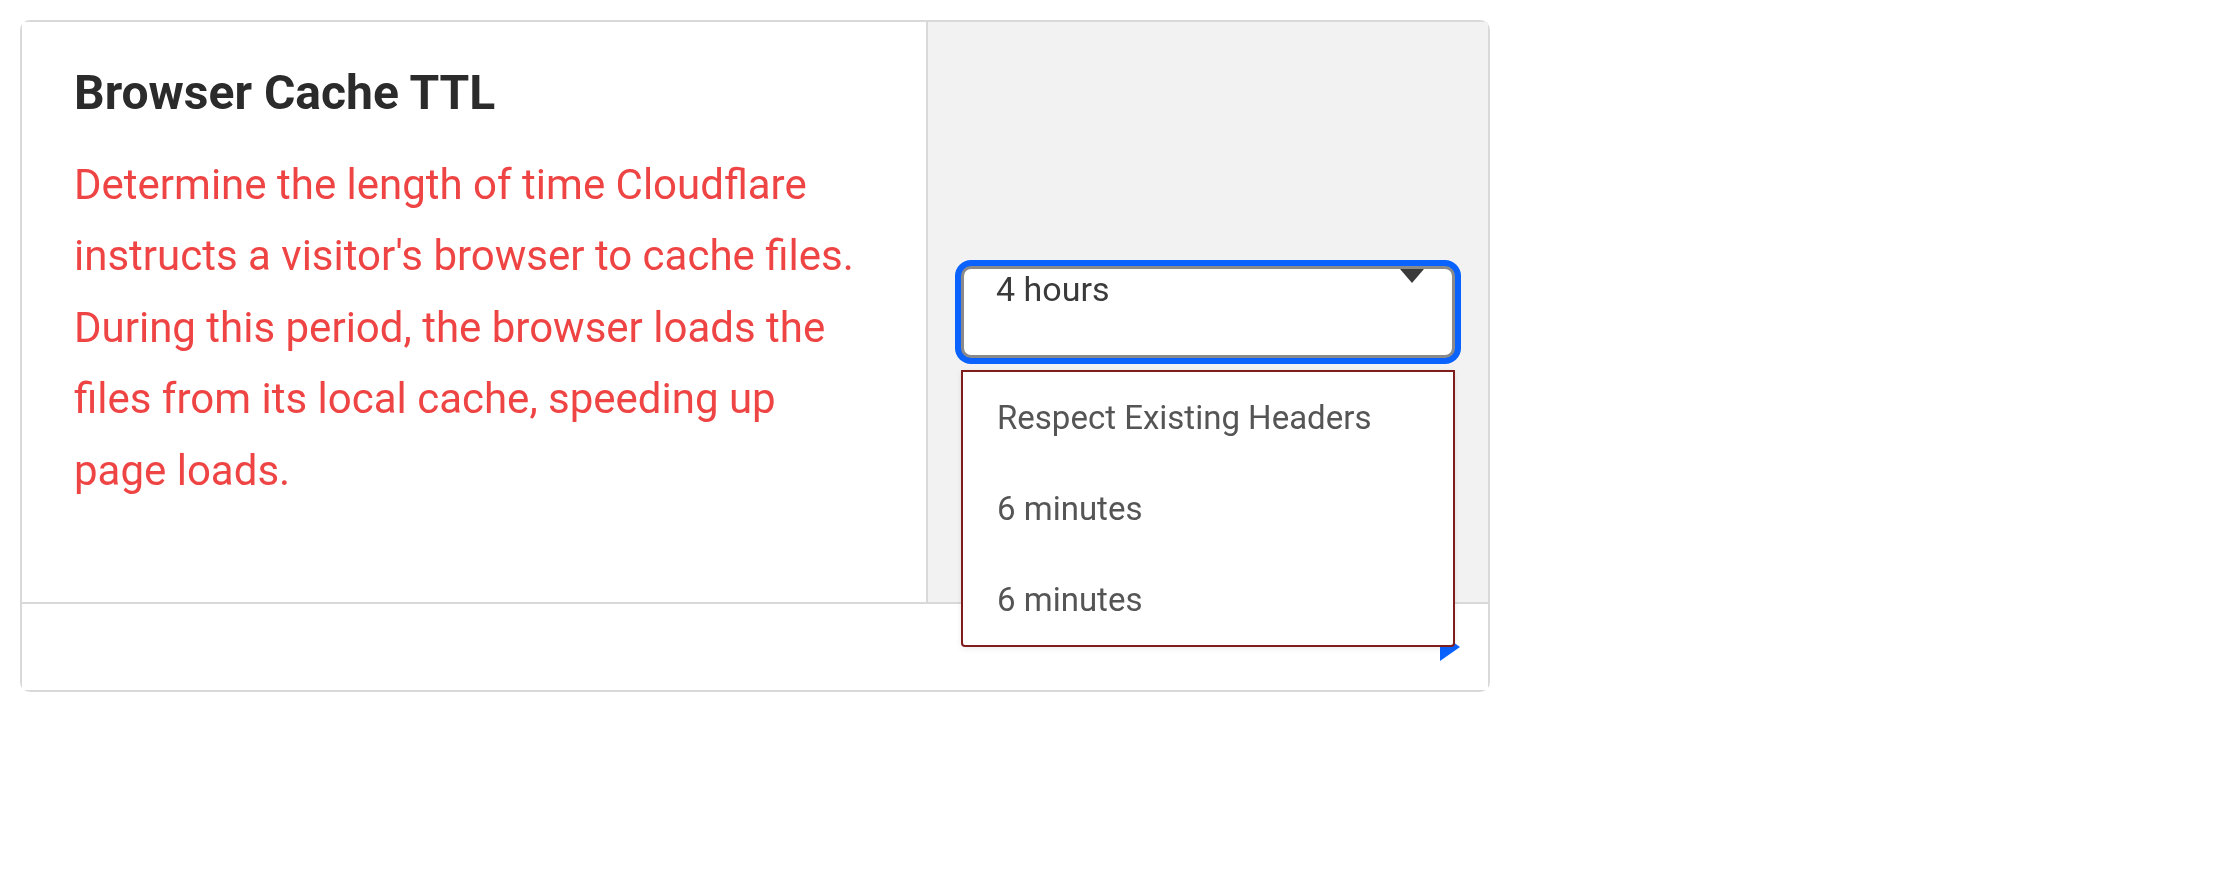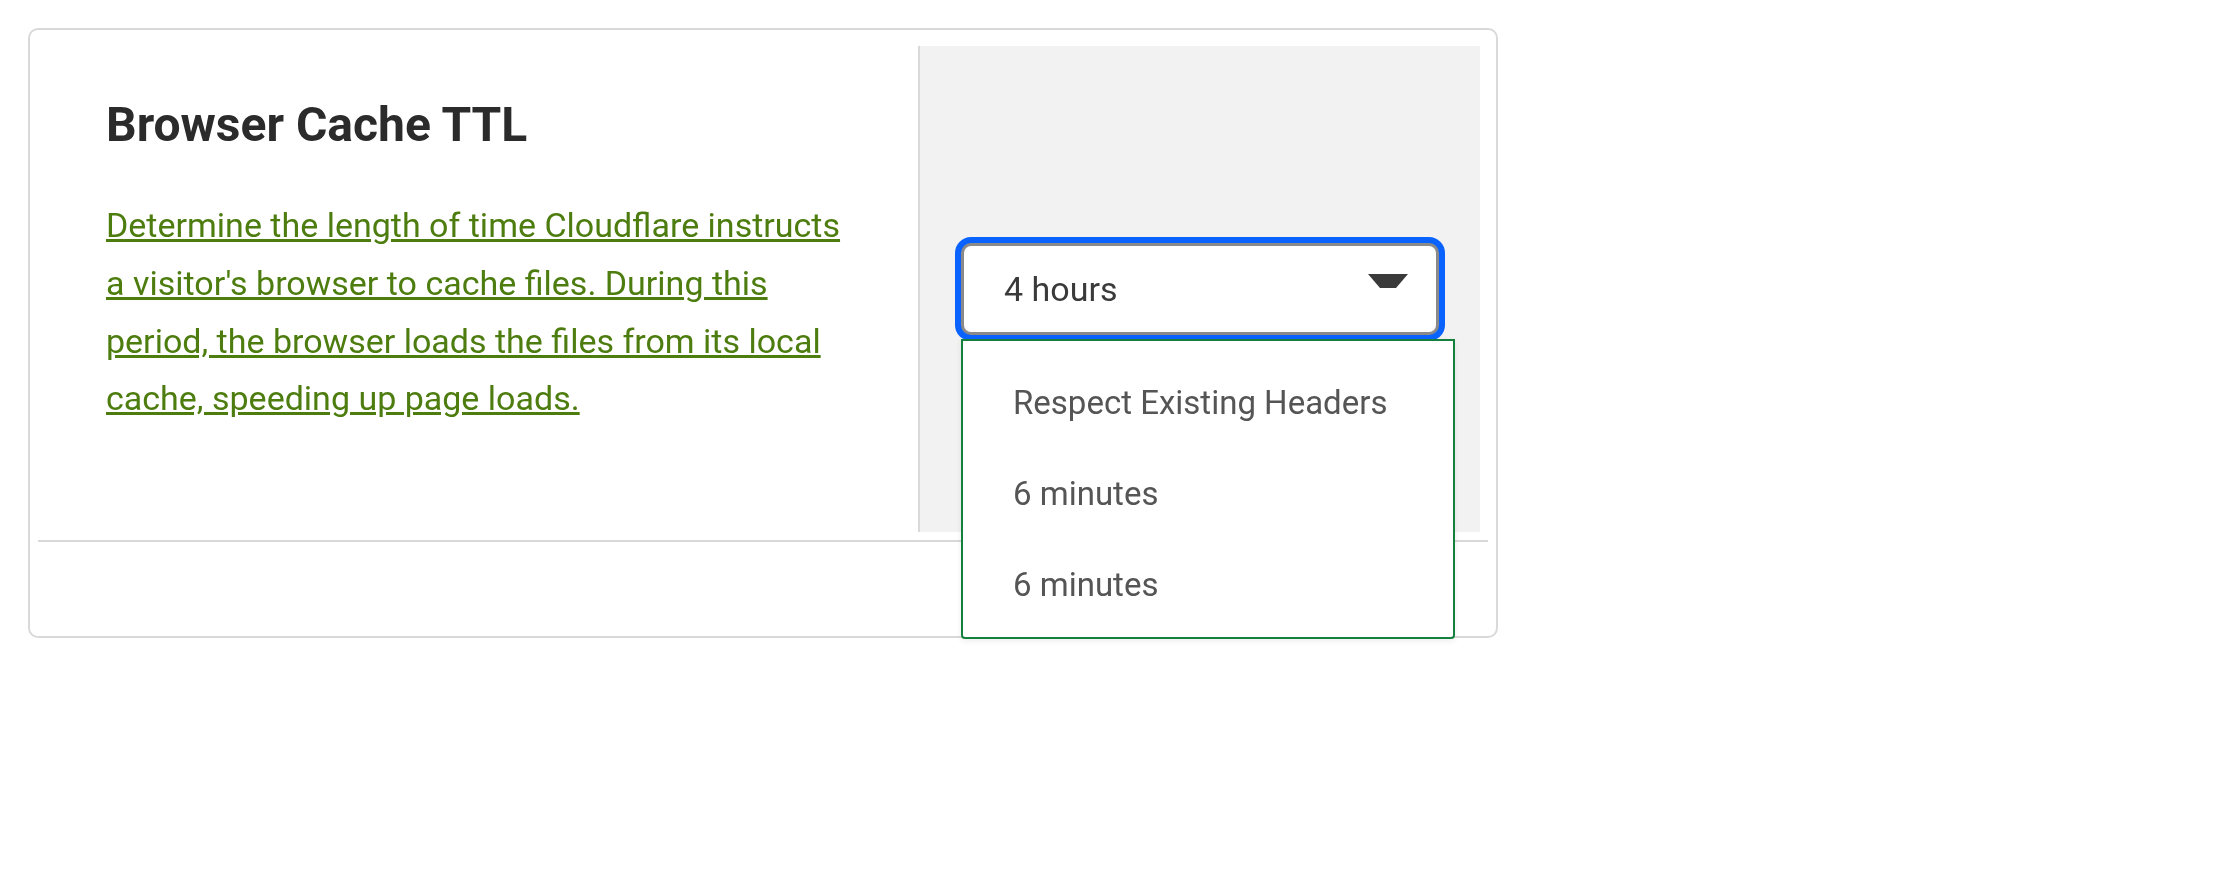--- a/index.html
+++ b/index.html
@@ -1,18 +1,18 @@
 <!DOCTYPE html>
 <html><head>
 <meta charset="utf-8">
 <style>
   * {
     box-sizing: border-box;
     margin: 0;
-    padding: 8px;
+    padding: 0;
   }
   body {
     font-family: -apple-system, BlinkMacSystemFont, "Segoe UI", Roboto, Helvetica, Arial, sans-serif;
     background: #ffffff;
     width: 2240px;
     height: 886px;
     padding: 20px;
     position: relative;
   }
   .card {
@@ -35,26 +35,25 @@
     background: #ffffff;
     border-right: 2px solid #d9d9d9;
   }
   .card-title {
     font-size: 48px;
     font-weight: 700;
     color: #2b2b2b;
     margin-bottom: 28px;
   }
   .card-desc {
-    font-size: 34px;
+    font-size: 42px;
     line-height: 1.7;
-    color: #4d7c0f;
+    color: #ef4444;
     margin-bottom: 48px;
     max-width: 800px;
-    text-decoration: underline;
   }
   .card-meta {
     font-size: 31px;
     color: #6b6b6b;
   }
   .card-right {
     width: 560px;
     background: #f2f2f2;
     display: flex;
     align-items: center;
@@ -75,41 +74,41 @@
     width: 494px;
   }
   .select-box {
     width: 100%;
     height: 92px;
     background: #ffffff;
     border: 3px solid #8a8a8a;
     border-radius: 10px;
     box-shadow: 0 0 0 6px #0a63ff;
     display: flex;
-    align-items: center;
+    align-items: flex-start;
     justify-content: space-between;
     padding: 0 28px 0 32px;
     font-size: 34px;
     color: #3a3a3a;
     cursor: pointer;
   }
   .select-caret {
     width: 0;
     height: 0;
     border-left: 12px solid transparent;
     border-right: 12px solid transparent;
     border-top: 14px solid #3a3a3a;
   }
   .dropdown {
     position: absolute;
     top: 104px;
-    left: 8px;
+    left: 0;
     width: 494px;
     background: #ffffff;
-    border: 2px solid #15803d;
+    border: 2px solid #7f1d1d;
     border-radius: 0 0 4px 4px;
     box-shadow: 0 2px 6px rgba(0,0,0,0.08);
     z-index: 10;
   }
   .dropdown-inner {
     max-height: 280px;
     overflow-y: auto;
   }
   .dropdown-item {
     padding: 26px 34px;

